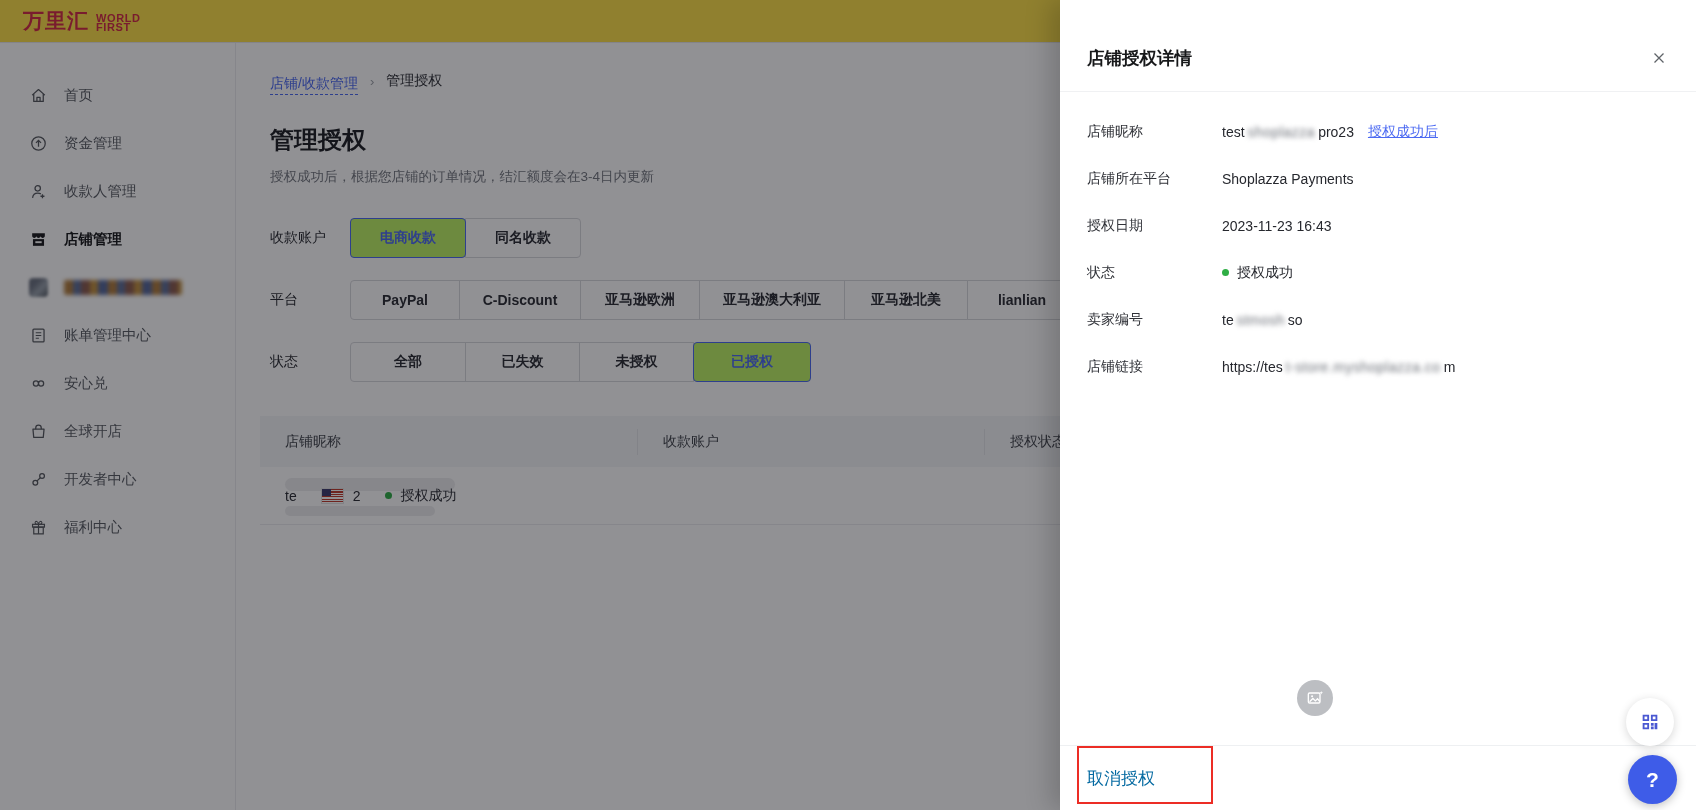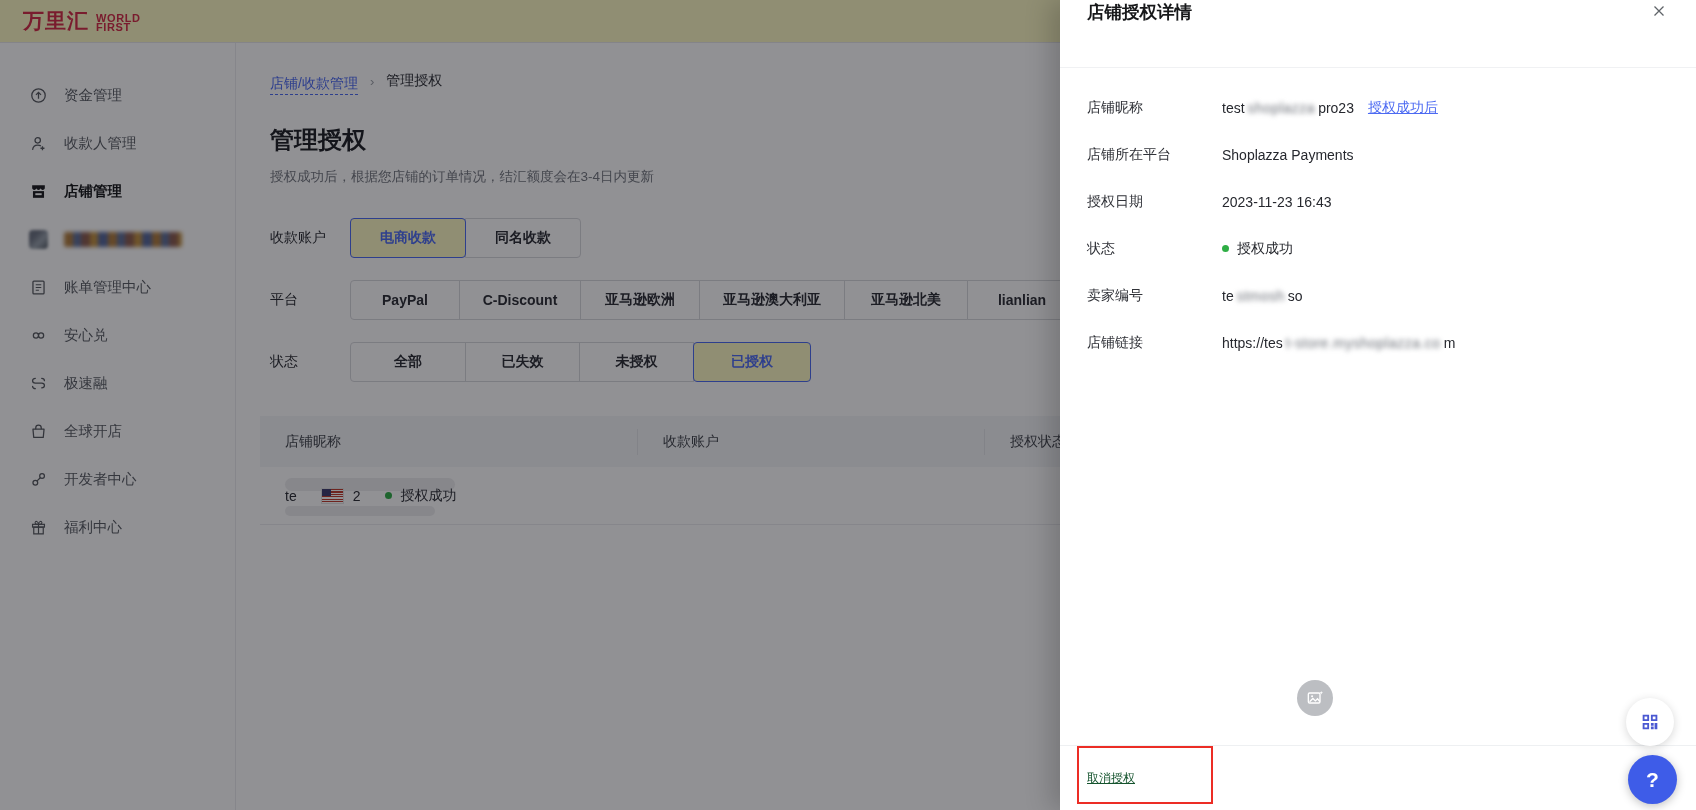--- a/index.html
+++ b/index.html
@@ -1,21 +1,21 @@
 <!DOCTYPE html>
 <html><head>
 <meta charset="utf-8">
 <style>
   * { margin:0; padding:0; box-sizing:border-box; }
   html,body { background:#fff; }
   body { font-family:"Liberation Sans","DejaVu Sans",sans-serif; }
   .stage { position:relative; width:1696px; height:810px; overflow:hidden; background:#fff; }
 
   
-  .topbar { position:absolute; left:0; top:0; width:100%; height:43px; background:#fef9c3;
+  .topbar { position:absolute; left:0; top:0; width:100%; height:43px; background:#fde047;
             border-bottom:1px solid #e7e8ea; display:flex; align-items:center; padding-left:23px; z-index:1; }
   .logo { display:flex; align-items:center; gap:7px; }
   .logo-cn { font-size:21px; font-weight:700; color:#d42a45; letter-spacing:1px; }
   .logo-en { font-size:11px; font-weight:800; color:#d42a45; line-height:9px; letter-spacing:.6px; padding-top:3px; }
 
   
   .sidebar { position:absolute; left:0; top:43px; bottom:0; width:236px; background:#fff;
              border-right:1px solid #ececee; padding-top:28px; z-index:1; }
   .side-item { display:flex; align-items:center; gap:16px; height:48px; padding-left:29px;
                color:#585c63; font-size:14.5px; cursor:pointer; }
@@ -38,21 +38,21 @@
 
   .filter-row { display:flex; align-items:center; }
   .filter-row.r1 { margin-top:32px; } .filter-row.r2 { margin-top:22px; } .filter-row.r3 { margin-top:22px; }
   .filter-label { width:64px; font-size:14px; color:#2b2d33; flex:none; }
   .btn-group { display:flex; margin-left:16px; }
   .fbtn { height:40px; display:flex; align-items:center; justify-content:center; padding:0 14px;
           background:#fff; border:1px solid #d8d9dd; margin-left:-1px; font-size:14px; font-weight:600;
           color:#2a2c33; cursor:pointer; white-space:nowrap; }
   .fbtn:first-child { border-radius:4px 0 0 4px; margin-left:0; }
   .fbtn:last-child { border-radius:0 4px 4px 0; }
-  .fbtn.sel { color:#4c6af2; border:1px solid #4c6af2; background:#fef9c3; border-radius:4px; z-index:2; }
+  .fbtn.sel { color:#4c6af2; border:1px solid #4c6af2; background:#bef264; border-radius:4px; z-index:2; }
 
   
   .table { margin-top:34px; margin-left:-10px; width:1214px; }
   .t-head { display:flex; background:#f5f6f8; height:51px; align-items:center; }
   .t-head .c { font-size:14px; color:#41454c; padding-left:25px; }
   .c.c1 { width:377px; flex:none; } .c.c2 { width:347px; flex:none; } .c.c3 { flex:1; }
   .t-head .c2, .t-head .c3 { border-left:1px solid #e4e5e9; height:26px; display:flex; align-items:center; }
   .t-row { display:flex; height:58px; border-bottom:1px solid #ececee; position:relative; }
   .t-cell { display:flex; align-items:center; padding-left:25px; position:relative; font-size:14px; color:#2a2c33; }
   .blurbar { position:absolute; background:#ededef; border-radius:7px; }
@@ -61,33 +61,33 @@
           outline:1px solid #e2e2e2; }
   .flag::after { content:""; position:absolute; left:0; top:0; width:9px; height:7.5px; background:#3c3b6e; }
   .dot { width:7px; height:7px; border-radius:50%; background:#2fae45; margin-right:8px; flex:none; }
 
   
   .overlay { position:absolute; inset:0; background:rgba(10,12,18,0.45); z-index:20; }
 
   
   .drawer { position:absolute; left:1060px; top:0; right:0; bottom:0; background:#fff; z-index:30;
             box-shadow:-10px 0 24px rgba(0,0,0,.18); }
-  .d-head { height:68px; display:flex; justify-content:space-between;
-            padding:0 26px 0 27px; border-bottom:1px solid #f0f1f3; }
+  .d-head { height:68px; display:flex; align-items:center; justify-content:space-between;
+            padding:0 26px 0 27px; border-bottom:1px solid #f0f1f3;margin-top:24px; }
   .d-title { font-size:17.5px; font-weight:700; color:#17181a; }
   .d-close { width:22px; height:22px; cursor:pointer; color:#5f6368; display:flex; align-items:center; justify-content:center; }
   .d-body { padding:16px 27px 0; }
   .d-row { display:flex; align-items:center; height:47px; }
   .d-label { width:135px; flex:none; font-size:14px; color:#303238; }
   .d-value { font-size:14px; color:#26282e; display:flex; align-items:center; }
   .blurtxt { filter:blur(2.6px); color:#6b6f77; letter-spacing:.5px; margin:0 3px; }
   .d-link { margin-left:14px; color:#4c6af2; text-decoration:underline; cursor:pointer; }
   .d-foot { position:absolute; left:0; right:0; bottom:0; height:65px; border-top:1px solid #eef0f2;
             display:flex; align-items:center; padding-left:27px; }
-  .cancel-link { font-size:12px; color:#14532d; text-decoration:underline; cursor:pointer; }
+  .cancel-link { font-size:17px; color:#0369a1; cursor:pointer; }
   .fb-circle { position:absolute; left:237px; top:680px; width:36px; height:36px; border-radius:50%;
                background:#bcbec2; display:flex; align-items:center; justify-content:center; cursor:pointer; }
   .fb-circle svg { width:20px; height:20px; }
 
   
   .red-box { position:absolute; left:1077px; top:746px; width:136px; height:58px;
              border:2px solid #ec2d25; z-index:60; pointer-events:none; }
   .float-qr { position:absolute; left:1626px; top:698px; width:48px; height:48px; border-radius:50%;
               background:#fff; box-shadow:0 2px 10px rgba(0,0,0,.16); display:flex; align-items:center;
               justify-content:center; z-index:40; cursor:pointer; color:#4a58d2; }
@@ -106,20 +106,26 @@
       <span class="logo-cn">万里汇</span>
       <span class="logo-en">
         <span>WORLD</span><br><span>FIRST</span>
       </span>
     </div>
   </header>
 
   <nav class="sidebar">
     <div class="side-item">
       <svg viewBox="0 0 24 24">
+          <path d="M4 11.5 12 4.5l8 7M6 10v9.5h12V10M10 19.5v-5h4v5" fill="none" stroke="currentColor" stroke-width="1.6" stroke-linejoin="round"></path>
+        </svg>
+      <span>首页</span>
+    </div>
+    <div class="side-item">
+      <svg viewBox="0 0 24 24">
           <circle cx="12" cy="12" r="8.5" fill="none" stroke="currentColor" stroke-width="1.6"></circle>
           <path d="M12 16V8.5M8.8 11.2 12 8l3.2 3.2" fill="none" stroke="currentColor" stroke-width="1.6"></path>
         </svg>
       <span>资金管理</span>
     </div>
     <div class="side-item">
       <svg viewBox="0 0 24 24">
           <circle cx="11" cy="8" r="3.4" fill="none" stroke="currentColor" stroke-width="1.6"></circle>
           <path d="M4.5 20c.5-4 3-6 6.5-6 1.6 0 3 .4 4 1" fill="none" stroke="currentColor" stroke-width="1.6"></path>
           <path d="M17 15.5v5M14.5 18h5" stroke="currentColor" stroke-width="1.6"></path>
@@ -143,27 +149,20 @@
           <rect x="5" y="4" width="14" height="16" rx="1.2" fill="none" stroke="currentColor" stroke-width="1.6"></rect>
           <path d="M8.5 8.5h7M8.5 12h7M8.5 15.5h4" stroke="currentColor" stroke-width="1.5"></path>
         </svg>
       <span>账单管理中心</span>
     </div>
     <div class="side-item">
       <svg viewBox="0 0 24 24">
           <path d="M5.5 12c0-1.9 1.5-3.4 3.4-3.4 2.1 0 2.9 1.7 3.1 3.4.2 1.7 1 3.4 3.1 3.4 1.9 0 3.4-1.5 3.4-3.4s-1.5-3.4-3.4-3.4c-2.1 0-2.9 1.7-3.1 3.4-.2 1.7-1 3.4-3.1 3.4-1.9 0-3.4-1.5-3.4-3.4z" fill="none" stroke="currentColor" stroke-width="1.6"></path>
         </svg>
       <span>安心兑</span>
-    </div>
-    <div class="side-item">
-      <svg viewBox="0 0 24 24">
-          <path d="M8 5.5c-2 0-3.5 1.3-3.5 3S6 11.5 8 11.5h8c2 0 3.5 1.3 3.5 3s-1.5 3-3.5 3" fill="none" stroke="currentColor" stroke-width="1.6" stroke-linecap="round"></path>
-          <path d="M16 5.5c2 0 3.5 1.3 3.5 3M8 18.5c-2 0-3.5-1.3-3.5-3" fill="none" stroke="currentColor" stroke-width="1.6" stroke-linecap="round"></path>
-        </svg>
-      <span>极速融</span>
     </div>
     <div class="side-item">
       <svg viewBox="0 0 24 24">
           <path d="M8.5 9V7.5C8.5 5.6 10 4 12 4s3.5 1.6 3.5 3.5V9" fill="none" stroke="currentColor" stroke-width="1.6"></path>
           <path d="M5 9h14l-1 10.5H6L5 9z" fill="none" stroke="currentColor" stroke-width="1.6" stroke-linejoin="round"></path>
         </svg>
       <span>全球开店</span>
     </div>
     <div class="side-item">
       <svg viewBox="0 0 24 24">

